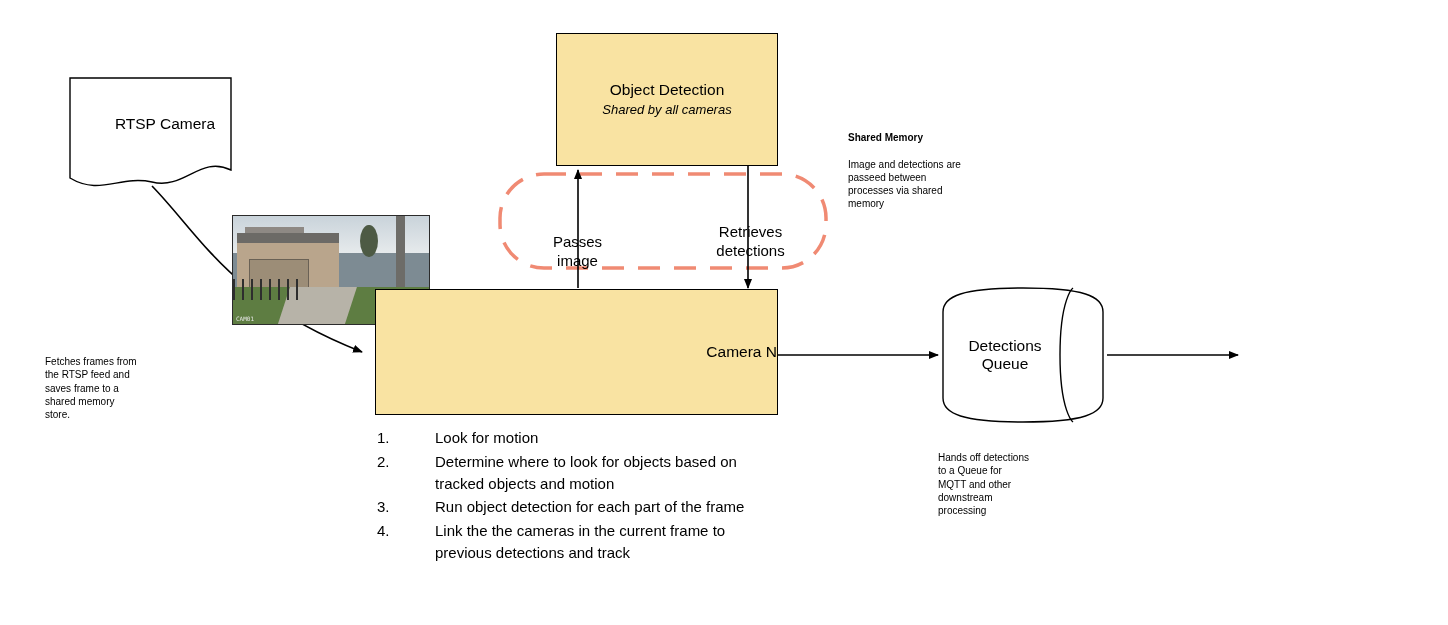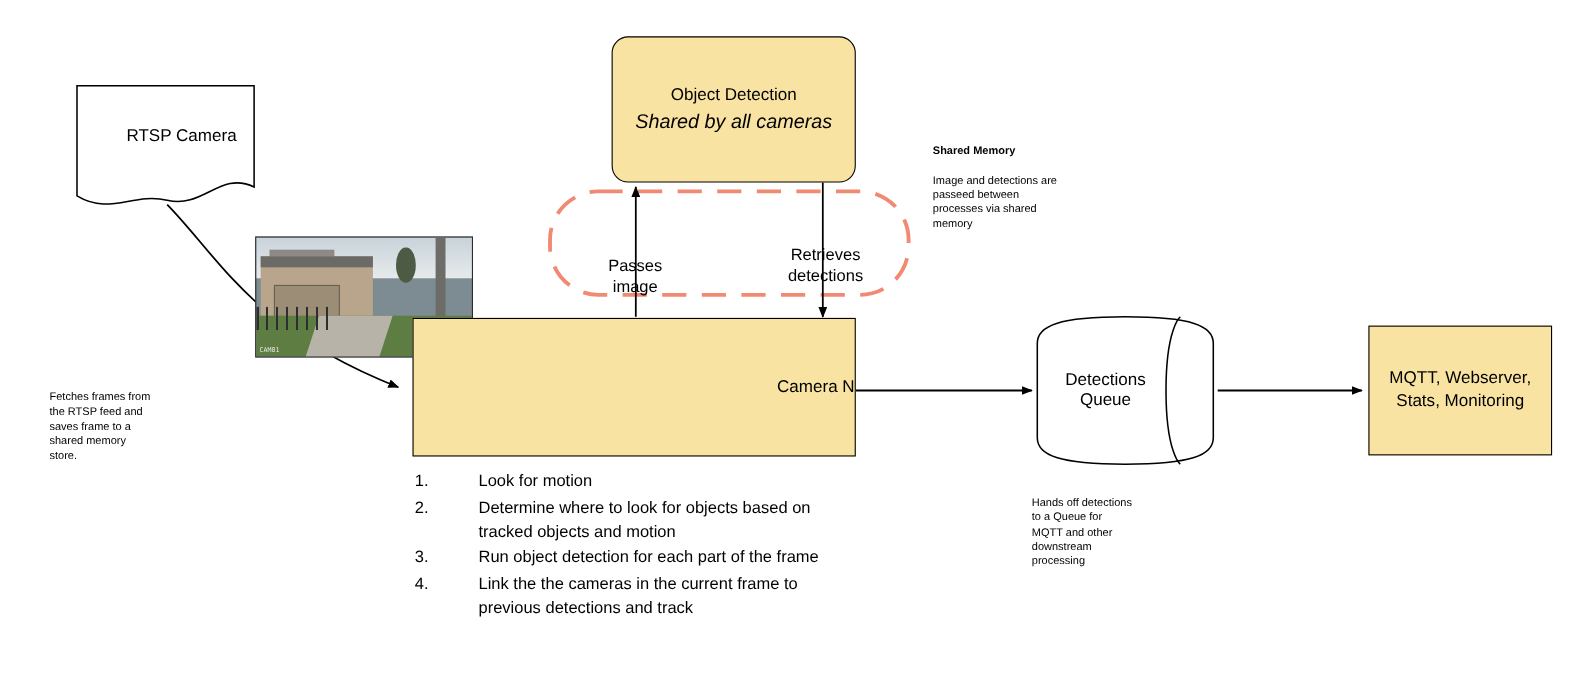--- a/index.html
+++ b/index.html
@@ -37,21 +37,21 @@
     flex-direction: column;
     align-items: center;
     justify-content: center;
     text-align: center;
   }
   .box .line1 {
     font-size: 15.5px;
     line-height: 1.35;
   }
   .box .line2 {
-    font-size: 18px;
+    font-size: 13px;
     font-style: italic;
     line-height: 1.35;
   }
   .note {
     position: absolute;
     font-size: 10px;
     line-height: 1.32;
     white-space: pre-line;
   }
   .note-title {
@@ -190,38 +190,34 @@
     <div class="photo-house"></div>
     <div class="photo-garage"></div>
     <div class="photo-tree"></div>
     <div class="photo-pole"></div>
     <div class="photo-grass"></div>
     <div class="photo-walk"></div>
     <div class="photo-fence"></div>
     <div class="photo-stamp">CAM01</div>
   </div>
 
-  <div class="node box" style="left:556px; top:33px; width:222px; height:133px;border-radius:15px;">
+  <div class="node box" style="left:556px; top:33px; width:222px; height:133px;">
     <div class="line1">Object Detection</div>
     <div class="line2">Shared by all cameras</div>
   </div>
 
   <div class="node box" style="left:375px; top:289px; width:403px; height:126px;align-items:flex-end;">
     <div class="line1">Camera N</div>
   </div>
 
   <div class="node" style="left:945px; top:327px; width:120px; height:56px; display:flex; align-items:center; justify-content:center;">
     <div style="font-size:15.5px; text-align:center; white-space:pre-line;">Detections
 Queue</div>
   </div>
 
-  <div class="node box" style="left:1244px; top:296px; width:167px; height:118px;">
-    <div class="line1" style="white-space:pre-line;">MQTT, Webserver,
-Stats, Monitoring</div>
-  </div>
 
   <div class="edge-label" style="left:520px; top:212px; width:115px;">
     <span>Passes
 image</span>
   </div>
   <div class="edge-label" style="left:688px; top:202px; width:125px;">
     <span>Retrieves
 detections</span>
   </div>
 

